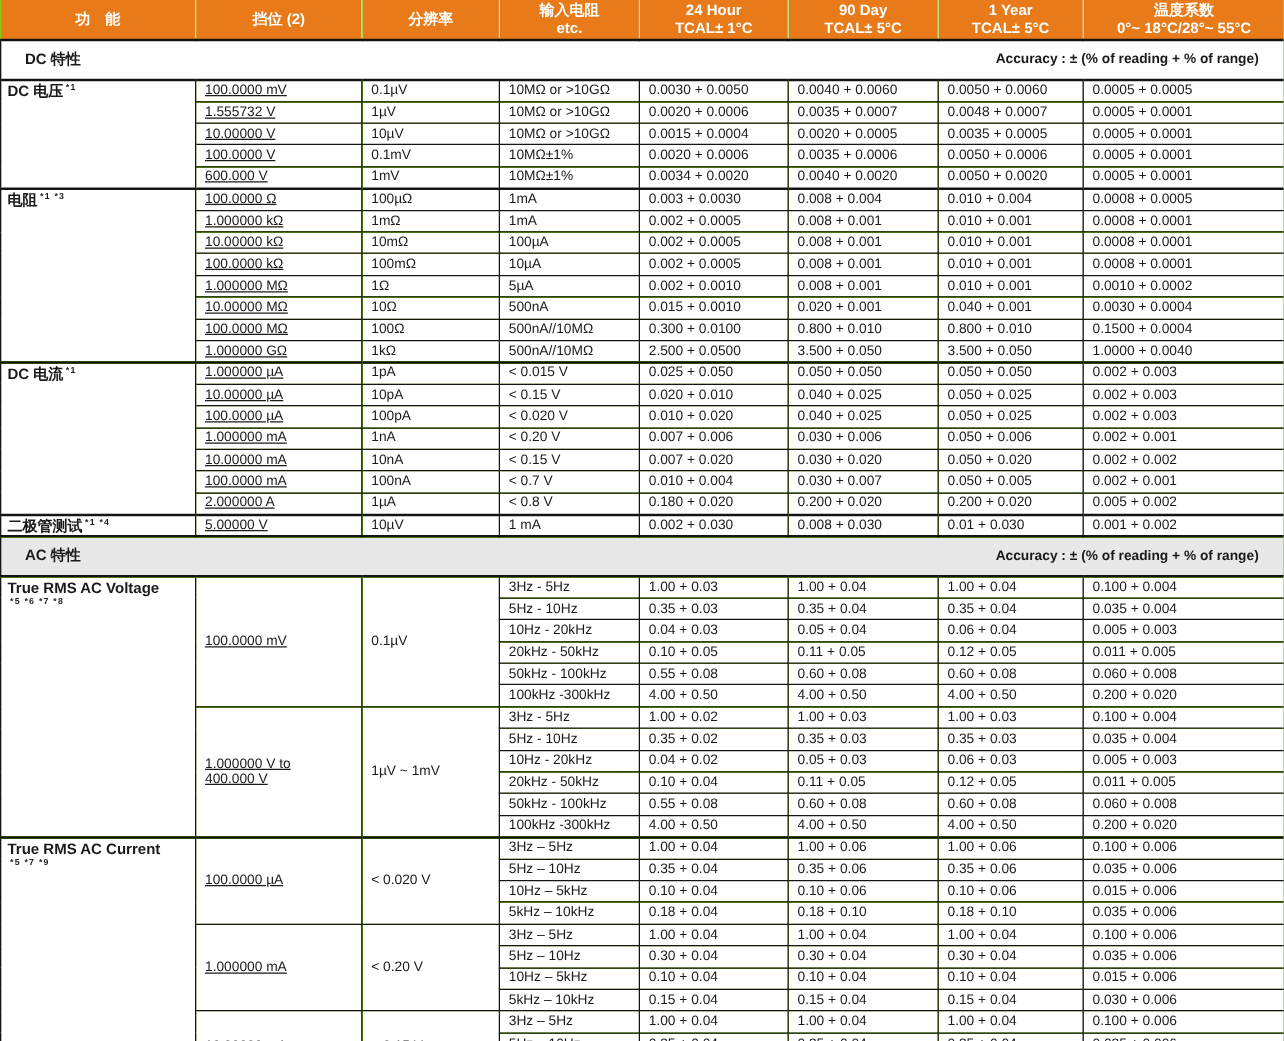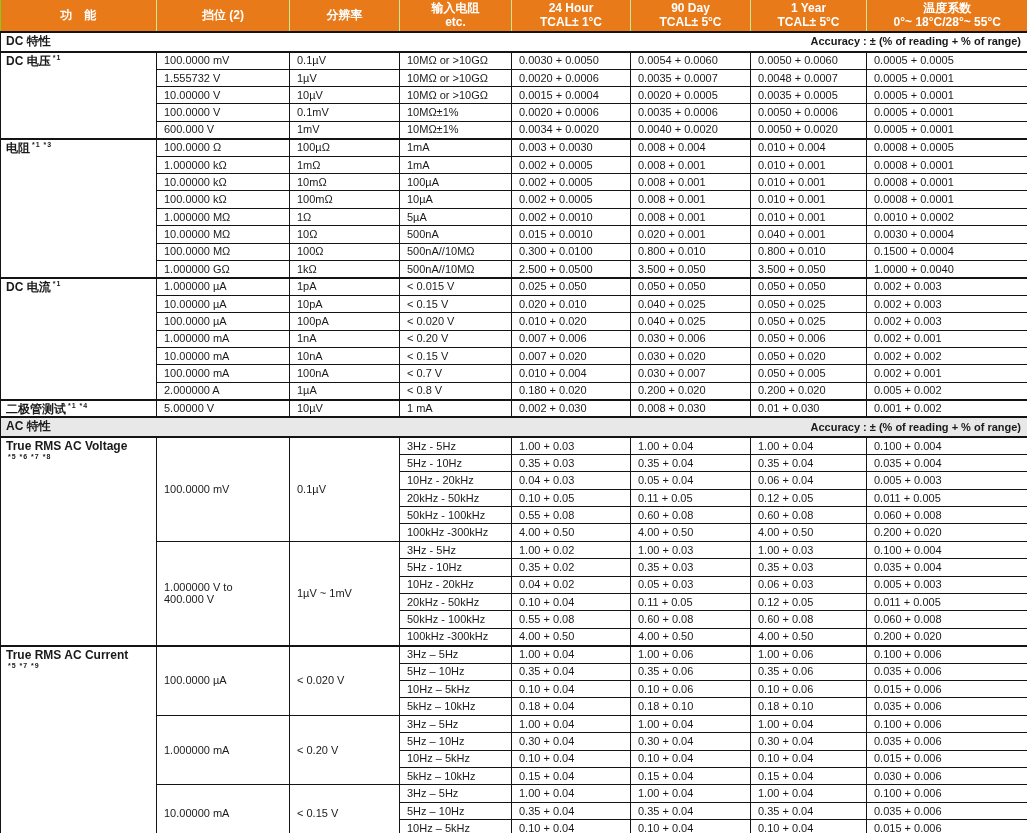--- a/index.html
+++ b/index.html
@@ -22,32 +22,32 @@
   }
   thead th:first-child{border-left:none;}
   .th-l1,.th-l2{display:block;}
 
   
   tbody td{
     border:1px solid var(--border);background:#fff;font-size:11px;color:var(--text);
     height:17.4px;padding:0 4px 0 7px;line-height:1.15;vertical-align:middle;text-align:left;
   }
   tr.band-row td{
-    border-top:2px solid var(--border);height:20px;font-size:12px;padding:0 5px;
+    border-top:2px solid var(--border);height:32px;font-size:12px;padding:0 19px;
   }
   tr.band-gray td{background:var(--band-gray);}
   .band-inner{display:flex;justify-content:space-between;align-items:center;width:100%;}
   .band-label{font-weight:bold;font-size:12px;}
   .band-note{font-weight:bold;font-size:11px;padding-right:1px;}
 
   tr.group-start td{border-top:2px solid var(--border);}
 
   .fn-cell{vertical-align:top;font-weight:bold;font-size:12px;padding:1px 3px 0 5px;line-height:1.2;}
   .fn-sup{font-size:7px;font-weight:bold;margin-left:2px;letter-spacing:1px;}
-  .range-cell{white-space:pre-line;}
+  .range-cell{white-space:pre-line;text-decoration:underline;}
   tr.cut-row td{height:4px;padding:0;border-bottom:none;}
 </style>
 </head>
 <body>
 
 <div class="page">
   <table>
     <colgroup>
       <col style="width:156px">
         <col style="width:133px">
@@ -99,21 +99,21 @@
               <span class="band-note">Accuracy : ± (% of reading + % of range)</span>
             </div>
           </td>
         </tr>
         <tr class="group-start">
           <td class="fn-cell" rowspan="5"><span class="fn-name">DC 电压</span><sup class="fn-sup">*1</sup></td>
           <td class="range-cell" rowspan="1">100.0000 mV</td>
           <td class="res-cell" rowspan="1">0.1µV</td>
           <td class="val-cell">10MΩ or &gt;10GΩ</td>
           <td class="val-cell">0.0030 + 0.0050</td>
-          <td class="val-cell">0.0054 + 0.0060</td>
+          <td class="val-cell">0.0040 + 0.0060</td>
           <td class="val-cell">0.0050 + 0.0060</td>
           <td class="val-cell">0.0005 + 0.0005</td>
         </tr>
         <tr>
           <td class="range-cell" rowspan="1">1.555732 V</td>
           <td class="res-cell" rowspan="1">1µV</td>
           <td class="val-cell">10MΩ or &gt;10GΩ</td>
           <td class="val-cell">0.0020 + 0.0006</td>
           <td class="val-cell">0.0035 + 0.0007</td>
           <td class="val-cell">0.0048 + 0.0007</td>

